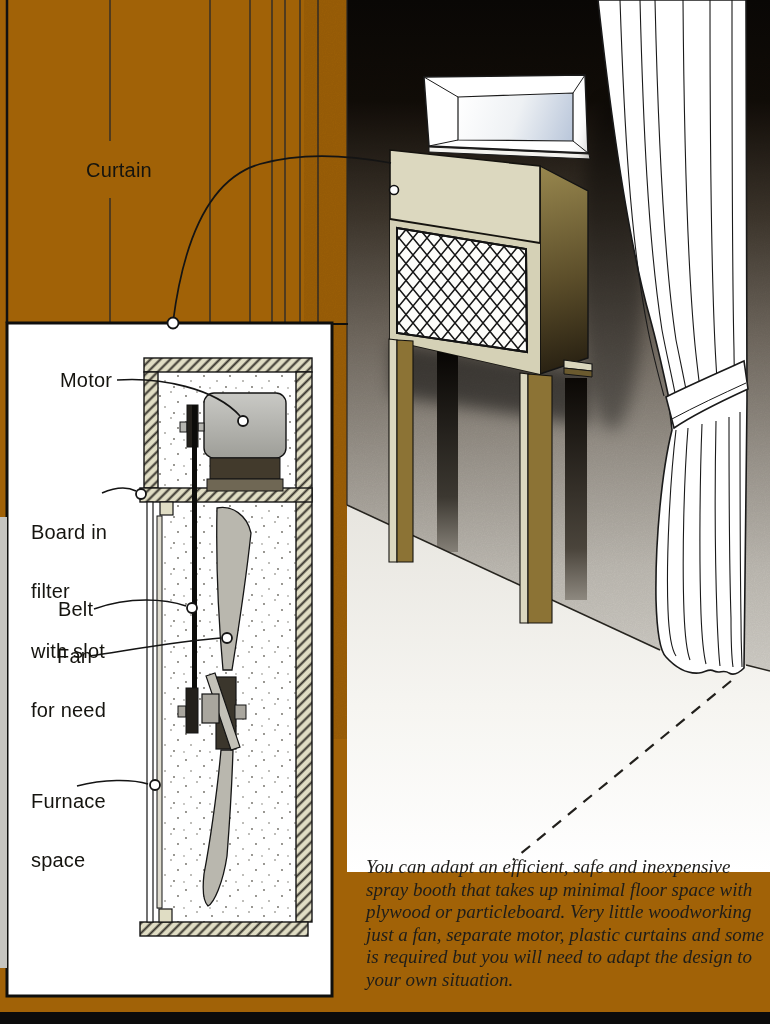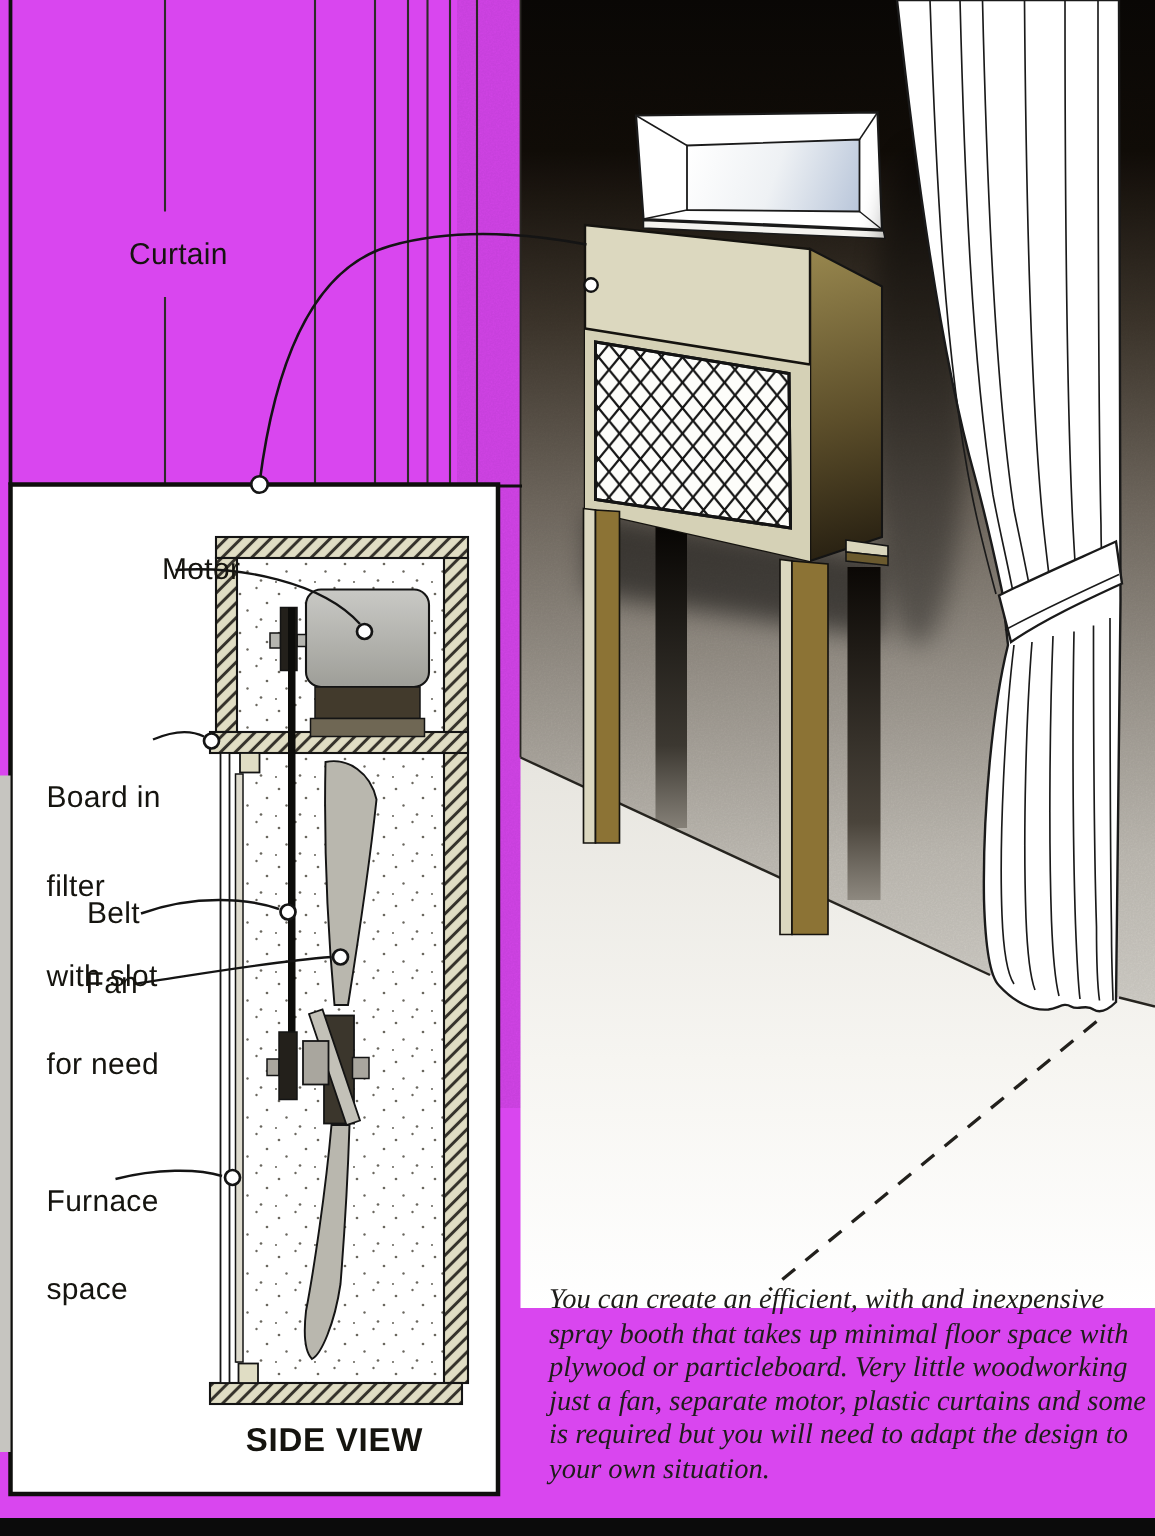--- a/index.html
+++ b/index.html
@@ -1,17 +1,17 @@
 <!DOCTYPE html>
 <html><head>
 <meta charset="utf-8">
 <style>
   html,body{margin:0;padding:0;background:#888;}
   .page{
-    position:relative;width:770px;height:1024px;background:#d946ef;
+    position:relative;width:770px;height:1024px;background:#a16207;
     margin:0 auto;overflow:hidden;
     font-family:"Liberation Sans",sans-serif;
   }
   .page svg{position:absolute;left:0;top:0;}
   .lbl{
     position:absolute;color:#15140f;font-size:20px;line-height:20.4px;
     font-family:"Liberation Sans",sans-serif;letter-spacing:0.2px;white-space:nowrap;
   }
   .lbl div{white-space:nowrap;margin-top:39px;}
   #side-view-title{
@@ -243,42 +243,41 @@
     <path d="M173,322 C182,252 204,180 260,164 C302,152 348,155 391,163" fill="none" stroke="#141414" stroke-width="1.7"></path>
     <circle cx="173" cy="323" r="5.5" fill="#ffffff" stroke="#141414" stroke-width="1.8"></circle>
   </g>
 
   <rect x="0" y="517" width="7" height="451" fill="#c6c5c0"></rect>
   <rect x="0" y="1012" width="770" height="12" fill="#0b0b0b"></rect>
 </svg>
 
 <div class="lbl" style="left:86px;top:160px;">Curtain</div>
 
-<div class="lbl" style="left:60px;top:370px;margin-left:48px;">Motor</div>
+<div class="lbl" style="left:60px;top:370px;">Motor</div>
 
 <div class="lbl" style="left:31px;top:483px;">
   <div>Board in</div>
   <div>filter</div>
   <div>with slot</div>
   <div>for need</div>
 </div>
 
 <div class="lbl" style="left:58px;top:599px;">Belt</div>
 
 <div class="lbl" style="left:57px;top:646px;">Fan</div>
 
 <div class="lbl" style="left:31px;top:752px;">
   <div>Furnace</div>
   <div>space</div>
 </div>
 
-<div class="lbl" id="side-view-title" style="left:123px;top:950px;">SIDE VIEW</div>
 
 <div class="caption">
-  <div>You can create an efficient, with and inexpensive</div>
+  <div>You can adapt an efficient, safe and inexpensive</div>
   <div>spray booth that takes up minimal floor space with</div>
   <div>plywood or particleboard. Very little woodworking</div>
   <div>just a fan, separate motor, plastic curtains and some</div>
   <div>is required but you will need to adapt the design to</div>
   <div>your own situation.</div>
 </div>
 
 </div>
 
 </body></html>

